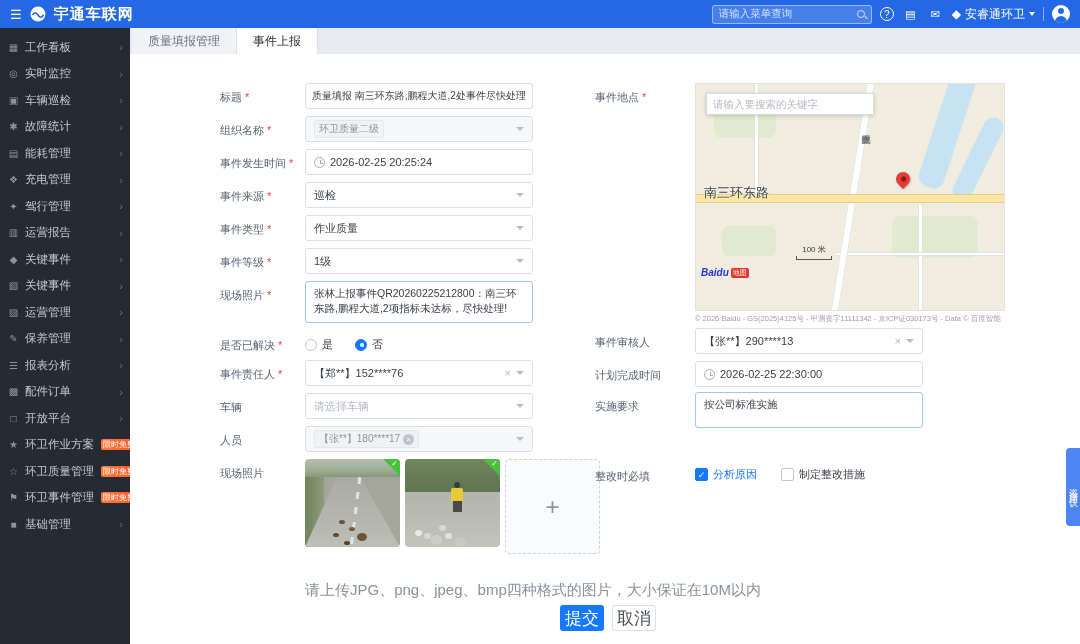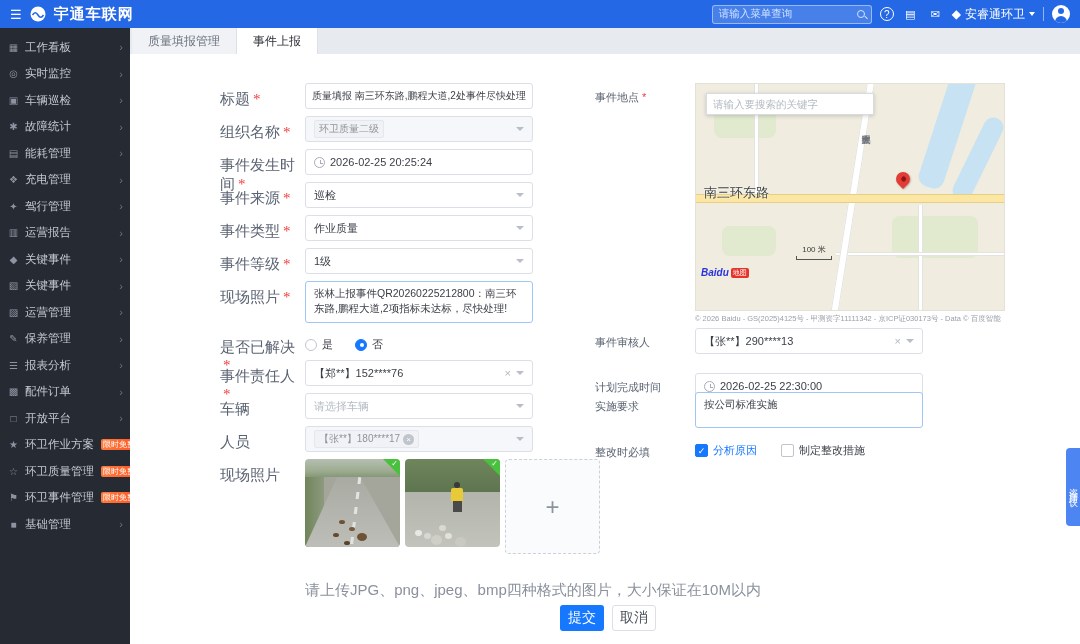--- a/index.html
+++ b/index.html
@@ -41,21 +41,21 @@
   
   .tabbar{position:absolute;left:130px;top:28px;right:0;height:26px;background:#e7eaef;display:flex;align-items:flex-end;padding-left:2px;}
   .tab{height:26px;padding:0 16px;display:flex;align-items:center;font-size:12px;color:#6b7280;
     background:#f0f2f5;border-right:1px solid #dde0e6;cursor:pointer;}
   .tab.active{background:#fff;color:#2b2f36;}
 
   
   .page{position:absolute;left:130px;top:54px;right:0;bottom:0;background:#fff;overflow:hidden;}
   .frow{position:absolute;left:90px;display:flex;align-items:flex-start;}
   .rrow{position:absolute;left:465px;display:flex;align-items:flex-start;}
-  .flabel{width:85px;flex:none;padding-top:7px;font-size:15px;color:#5a6372;font-family:Liberation Serif, serif;}
+  .flabel{width:85px;flex:none;padding-top:7px;font-size:11px;color:#5a6372;}
   .rlabel{width:100px;flex:none;padding-top:7px;font-size:11px;color:#5a6372;}
   .req{color:#f23c3c;font-style:normal;margin-left:3px;}
   .fbox{width:228px;height:26px;border:1px solid #dcdfe6;border-radius:3px;background:#fff;
     display:flex;align-items:center;padding:0 8px;font-size:11px;color:#3a3f47;gap:5px;cursor:pointer;}
   .fbox.disabled{background:#f5f7fa;color:#9aa0aa;cursor:default;}
   .fbox-input{width:228px;height:26px;border:1px solid #dcdfe6;border-radius:3px;padding:0 6px;
     font-size:10px;color:#3a3f47;font-family:inherit;outline:none;}
   .caret{margin-left:auto;width:0;height:0;border-left:4px solid transparent;border-right:4px solid transparent;
     border-top:4.5px solid #b8bec8;flex:none;}
   .caret.nopush{margin-left:0;}
@@ -98,21 +98,21 @@
   .pr-debris{position:absolute;left:36%;bottom:26%;width:6px;height:4px;background:#6e5236;border-radius:50%;
     box-shadow:10px 7px 0 #7a5a3a,-6px 13px 0 #654a30,20px 15px 0 2px #6e5236,5px 21px 0 #59422b;}
   
   .photo-person{background:linear-gradient(180deg,#6f855c 0%,#5d7550 38%,#b3b4ac 38%,#c2c3bb 100%);}
   .pp-head{position:absolute;left:52%;top:26%;width:6px;height:6px;border-radius:50%;background:#3a3a3a;}
   .pp-vest{position:absolute;left:48%;top:33%;width:12px;height:14px;border-radius:2px;background:#e8c937;}
   .pp-legs{position:absolute;left:50%;top:48%;width:9px;height:11px;background:#4a4a48;}
   .pp-trash{position:absolute;left:10%;bottom:12%;width:7px;height:6px;background:#e8e8e4;border-radius:50%;
     box-shadow:9px 3px 0 #d8d8d2,18px 7px 0 2px #cfcfc8,30px 3px 0 #e2e2dc,42px 9px 0 2px #c9c9c1,24px -5px 0 #dadad4;}
   .hint{position:absolute;left:175px;top:527px;font-size:15px;color:#8a919c;}
-  .btn{position:absolute;height:26px;border-radius:3px;font-size:14px;display:flex;align-items:center;
+  .btn{position:absolute;height:26px;border-radius:3px;font-size:17px;display:flex;align-items:center;
     justify-content:center;cursor:pointer;}
   .btn-primary{left:430px;top:551px;width:44px;background:#1677ff;color:#fff;}
   .btn-plain{left:482px;top:551px;width:44px;background:#fff;color:#4a5058;border:1px solid #dcdfe6;}
 
   
   .map{position:absolute;left:565px;top:29px;width:310px;height:228px;background:#f0ecdf;overflow:hidden;
     border:1px solid #e4e1d6;}
   .map-search{position:absolute;left:10px;top:9px;width:168px;height:22px;background:#fff;border:1px solid #d8dbe0;
     box-shadow:0 1px 4px rgba(0,0,0,.18);font-size:10.5px;font-family:inherit;color:#3a3f47;padding:0 6px;outline:none;z-index:5;}
   .map-search::placeholder{color:#b4bac3;}
@@ -439,34 +439,34 @@
 
     <div class="rrow" style="top:274px;">
       <span class="rlabel"><span>事件审核人</span></span>
       <div class="fbox">
         <span>【张**】290****13</span>
         <span class="clear-x">×</span>
         <span class="caret nopush"></span>
       </div>
     </div>
 
-    <div class="rrow" style="top:307px;margin-top:12px;">
+    <div class="rrow" style="top:307px;">
       <span class="rlabel"><span>计划完成时间</span></span>
       <div class="fbox">
         <span class="clock"></span>
         <span>2026-02-25 22:30:00</span>
       </div>
     </div>
 
     <div class="rrow" style="top:338px;">
       <span class="rlabel"><span>实施要求</span></span>
       <div class="ftext short">按公司标准实施</div>
     </div>
 
-    <div class="rrow" style="top:384px;">
+    <div class="rrow" style="top:408px;">
       <span class="rlabel"><span>整改时必填</span></span>
       <div class="radio-group" style="padding-top:5px;">
         <label class="cb-label blue">
             <span class="cb on">✓</span>
             <span>分析原因</span>
           </label>
         <label class="cb-label">
             <span class="cb">✓</span>
             <span>制定整改措施</span>
           </label>

